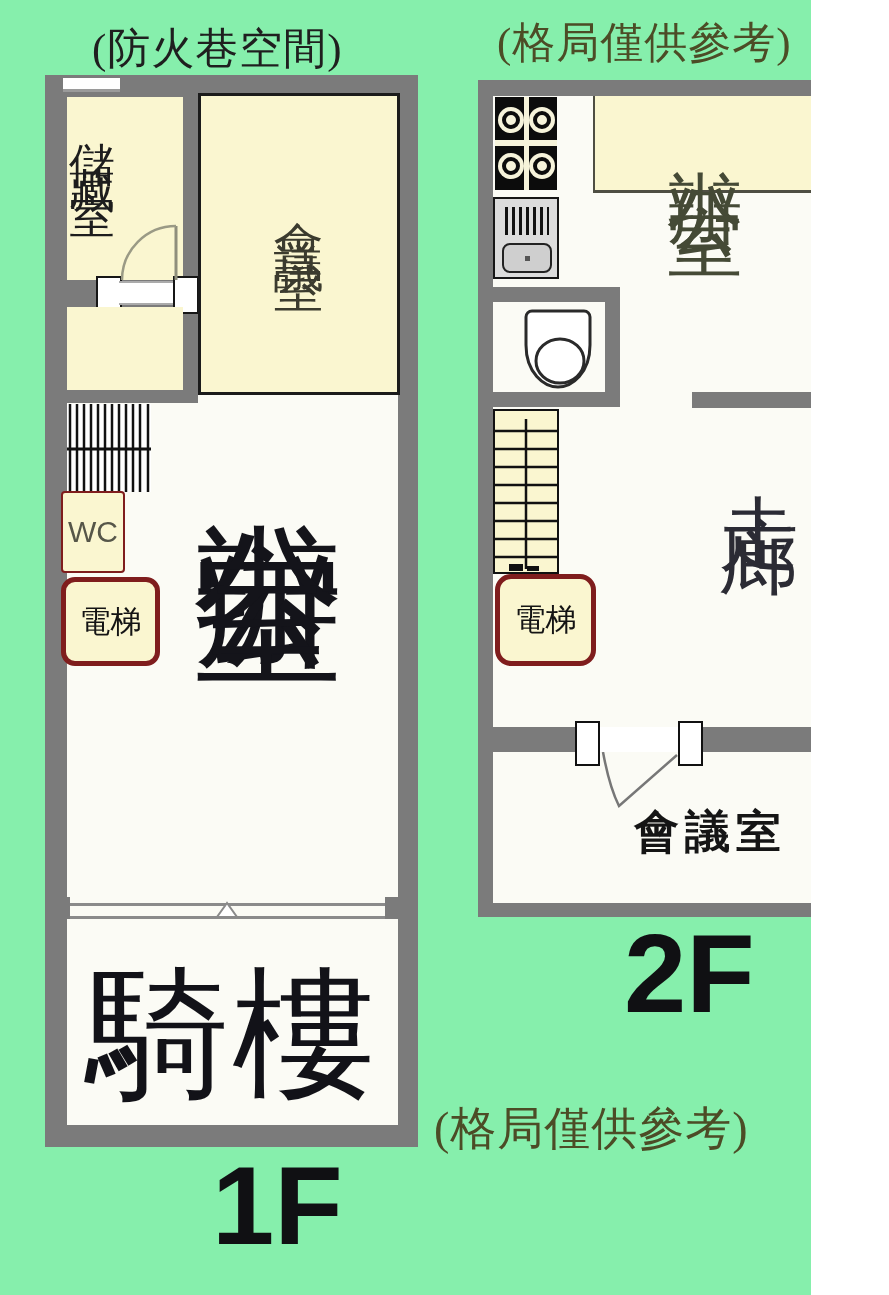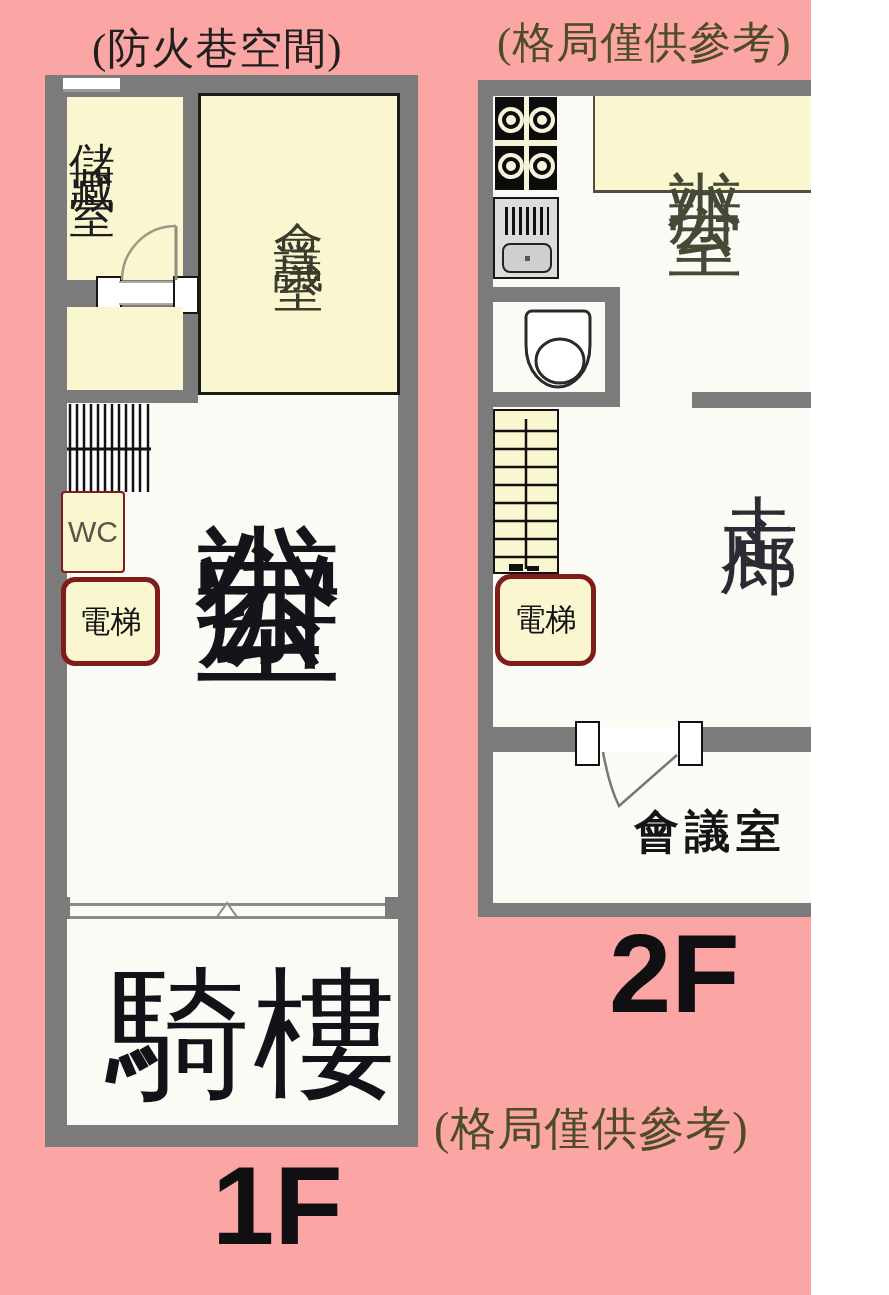--- a/index.html
+++ b/index.html
@@ -1,16 +1,16 @@
 <!DOCTYPE html>
 <html><head>
 <meta charset="utf-8">
 <style>
   html,body{margin:0;padding:0;background:#ffffff;}
-  .canvas{position:relative;width:811px;height:1295px;background:#fca5a5;overflow:hidden;
+  .canvas{position:relative;width:811px;height:1295px;background:#86efac;overflow:hidden;
           font-family:"Liberation Serif", serif;}
   .abs{position:absolute;}
   .wall{position:absolute;background:#7b7b7b;}
   .cream{background:#faf6d0;}
   .white{background:#fbfbf5;}
   .vtext{writing-mode:vertical-rl;text-orientation:upright;line-height:1;white-space:nowrap;}
   .note{position:absolute;color:#4c4c26;font-size:43px;letter-spacing:1px;}
   .floorlabel{position:absolute;font-family:"Liberation Sans",sans-serif;font-weight:bold;
               font-size:112px;color:#101013;line-height:1;}
   .roombox{position:absolute;border:5px solid #7f1d1d;background:#faf6d0;
@@ -85,21 +85,21 @@
     <div class="vtext abs" style="left:150px;top:323px;font-size:150px;letter-spacing:8px;color:#14141a;">辦公室</div>
 
     <div class="abs" style="left:25px;top:828px;width:320px;height:3px;background:#8b8b8b;"></div>
     <div class="abs" style="left:25px;top:841px;width:320px;height:3px;background:#8b8b8b;"></div>
     <div class="wall" style="left:0px;top:822px;width:25px;height:22px;"></div>
     <div class="wall" style="left:340px;top:822px;width:33px;height:22px;"></div>
     <svg class="abs" style="left:170px;top:826px;" width="24" height="18" viewBox="0 0 24 18">
       <polygon points="12,2 2,16 22,16" fill="#ffffff" stroke="#8a8a8a" stroke-width="2"></polygon>
     </svg>
 
-    <div class="abs" style="left:22px;top:880px;width:331px;height:160px;line-height:160px;text-align:center;font-size:142px;letter-spacing:4px;color:#121218;padding-left:21px;">騎樓</div>
+    <div class="abs" style="left:22px;top:880px;width:331px;height:160px;line-height:160px;text-align:center;font-size:142px;letter-spacing:4px;color:#121218;">騎樓</div>
   </div>
 
   <div class="floorlabel" style="left:168px;top:1150px;margin-left:44px;">1F</div>
 
   <div class="abs" style="left:478px;top:80px;width:377px;height:837px;background:#7b7b7b;">
 
     <div class="abs white" style="left:15px;top:16px;width:347px;height:807px;"></div>
 
     <div class="abs cream" style="left:115px;top:16px;width:245px;height:94px;border-left:2px solid #4e4e42;border-bottom:3px solid #4e4e42;"></div>
 
@@ -166,17 +166,17 @@
     <div class="abs" style="left:120px;top:647px;width:80px;height:25px;background:#fff;"></div>
     <div class="abs" style="left:97px;top:641px;width:21px;height:41px;background:#fff;border:2px solid #111;"></div>
     <div class="abs" style="left:200px;top:641px;width:21px;height:41px;background:#fff;border:2px solid #111;"></div>
     <svg class="abs" style="left:122px;top:672px;" width="80" height="60" viewBox="0 0 80 60">
       <path d="M3,0 C7,22 12,40 19,54 L77,3" fill="none" stroke="#777" stroke-width="2.5"></path>
     </svg>
 
     <div class="abs" style="left:156px;top:722px;font-size:45px;letter-spacing:6px;color:#151515;font-family:'Liberation Sans',sans-serif;font-weight:600;">會議室</div>
   </div>
 
-  <div class="floorlabel" style="left:609px;top:918px;">2F</div>
+  <div class="floorlabel" style="left:624px;top:918px;">2F</div>
 
   <div class="note abs" style="left:434px;top:1098px;font-size:46px;">(格局僅供參考)</div>
 
 </div>
 
 </body></html>

